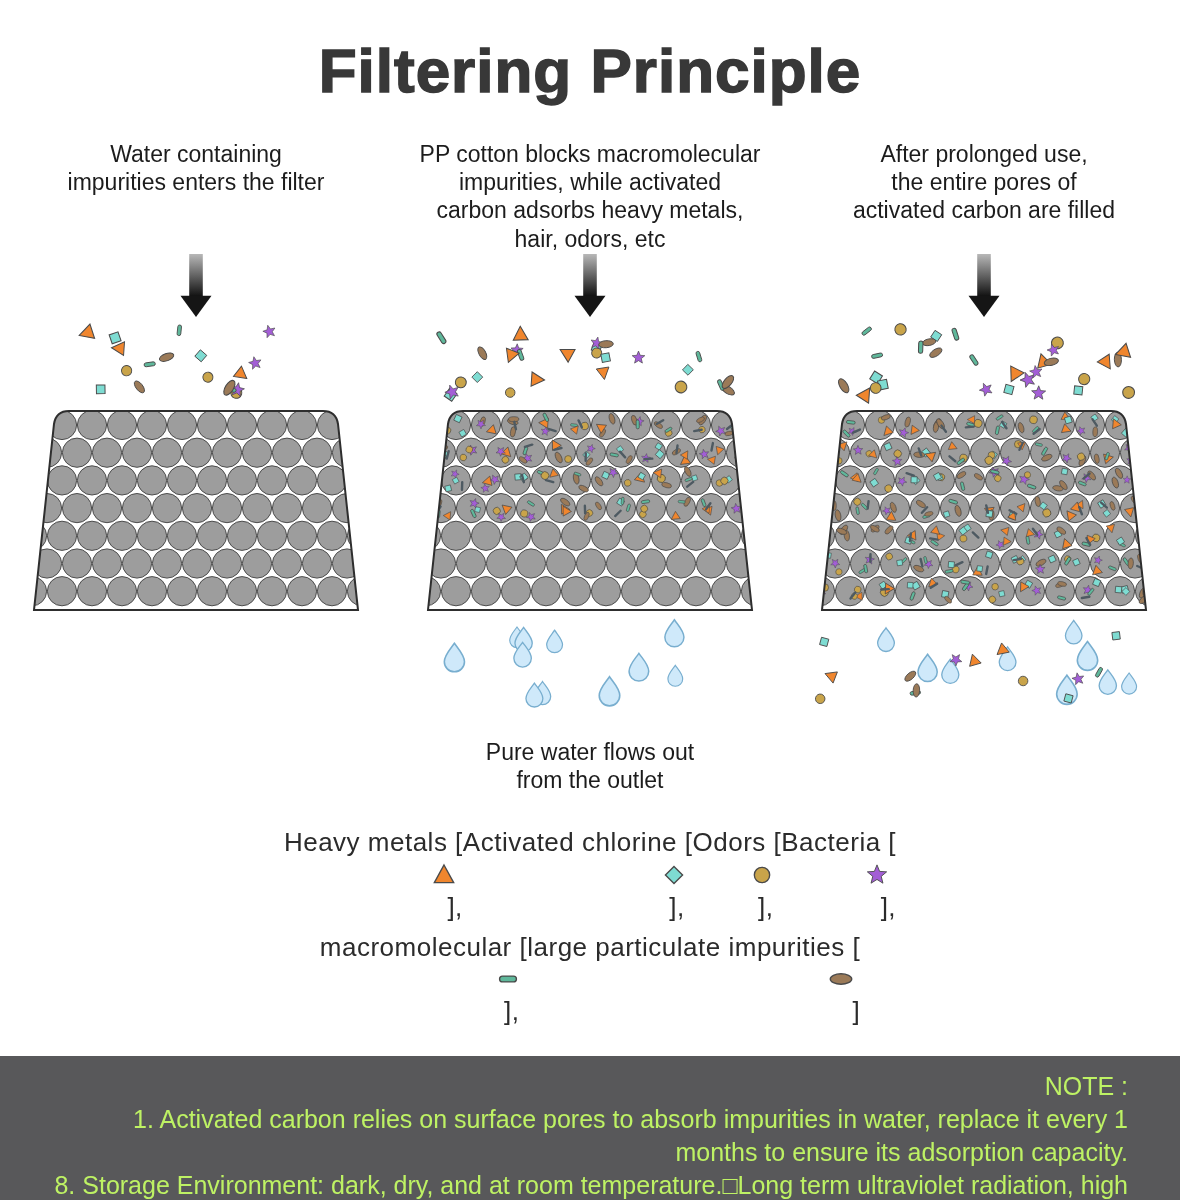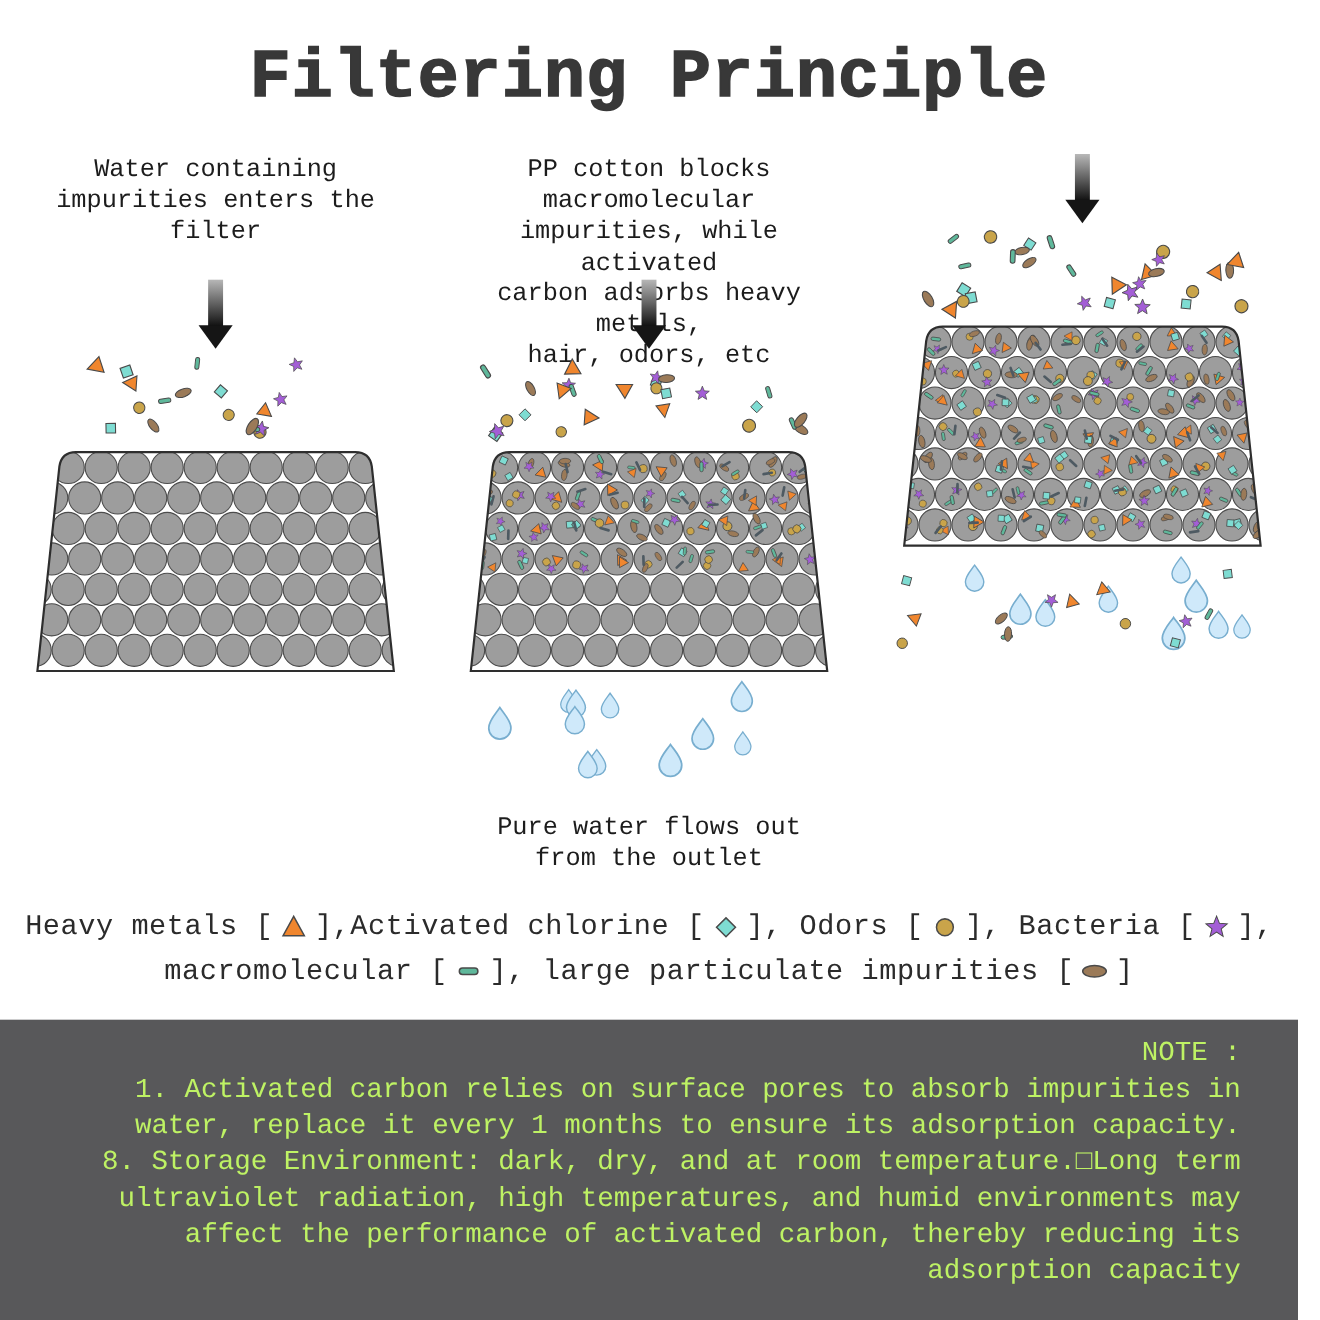--- a/index.html
+++ b/index.html
@@ -1,19 +1,19 @@
 <!DOCTYPE html>
 <html><head>
 <meta charset="utf-8">
 <style>
   html,body{margin:0;padding:0;background:#ffffff;}
   .page{
     width:1180px;height:1200px;overflow:hidden;background:#ffffff;
     display:flex;flex-direction:column;
-    font-family:Liberation Mono, monospace;color:#1d1d1d;
+    font-family:Liberation Sans, sans-serif;color:#1d1d1d;
   }
   .title{
     text-align:center;font-size:62px;font-weight:800;color:#383838;
     letter-spacing:1px;margin:34px 0 32px;line-height:1.2;
     -webkit-text-stroke:1.5px #383838;
   }
   .stages{display:flex;justify-content:center;gap:30px;padding:0 14px;}
   .stage{width:386px;display:flex;flex-direction:column;align-items:center;}
   .caption{
     height:114px;font-size:23px;line-height:1.22;text-align:center;
@@ -23,21 +23,21 @@
   .arrow{width:40px;height:64px;display:block;}
   .scatter svg{width:340px;height:84px;display:block;}
   .filterbox svg{width:364px;height:210px;display:block;}
   .outflow svg{width:364px;height:100px;display:block;}
   .result{
     margin-top:24px;height:auto;font-size:23px;line-height:1.22;
     text-align:center;color:#1c1c1c;white-space:pre-line;
   }
   .legend{margin-top:28px;font-size:26px;color:#2b2b2b;letter-spacing:0.5px;}
   .legend-line{display:flex;justify-content:center;align-items:center;line-height:1.55;}
-  .legend-item{display:inline-flex;align-items:center;white-space:pre;}
+  .legend-item{display:inline-flex;align-items:flex-end;white-space:pre;flex-direction:column;}
   .legend-symbol{width:24px;height:24px;margin:0 7px;flex:0 0 auto;}
   .note{
     margin-top:24px;flex:1 1 auto;background:#58585a;color:#bef264;
     padding:14px 52px 8px;box-sizing:border-box;text-align:right;
   }
   .note p{margin:0;font-size:25px;line-height:1.32;font-weight:400;}
   .hidden-defs{position:absolute;width:0;height:0;}
 </style>
 </head>
 <body>
@@ -930,20 +930,23 @@
             <g transform="translate(126.4,79.4) scale(0.94)">
               <path d="M0,-11 C3.8,-5.5 9,-0.5 9,5.5 A9,9 0 1,1 -9,5.5 C-9,-0.5 -3.8,-5.5 0,-11 Z" fill="#cfe9fa" stroke="#78aecf" stroke-width="1.4"></path>
             </g>
           </svg>
         </div>
       <div class="result">Pure water flows out
 from the outlet</div>
     </div>
 
     <div class="stage">
+      <div class="caption">After prolonged use,
+the entire pores of
+activated carbon are filled</div>
       <div class="arrow-wrap">
         <svg class="arrow" viewBox="0 0 40 66">
           <rect x="13" y="0" width="14" height="44" fill="url(#arrowGrad)"></rect>
           <polygon points="4,43 36,43 20,65" fill="#151515"></polygon>
         </svg>
       </div>
       <div class="scatter">
           <svg viewBox="0 0 340 84">
             <g transform="translate(51.6,74.3) rotate(33) scale(1.16)">
               <polygon points="0,-6.5 6.3,5 -6.3,5" fill="#f0862e" stroke="#4a4a4a" stroke-width="0.9"></polygon>

